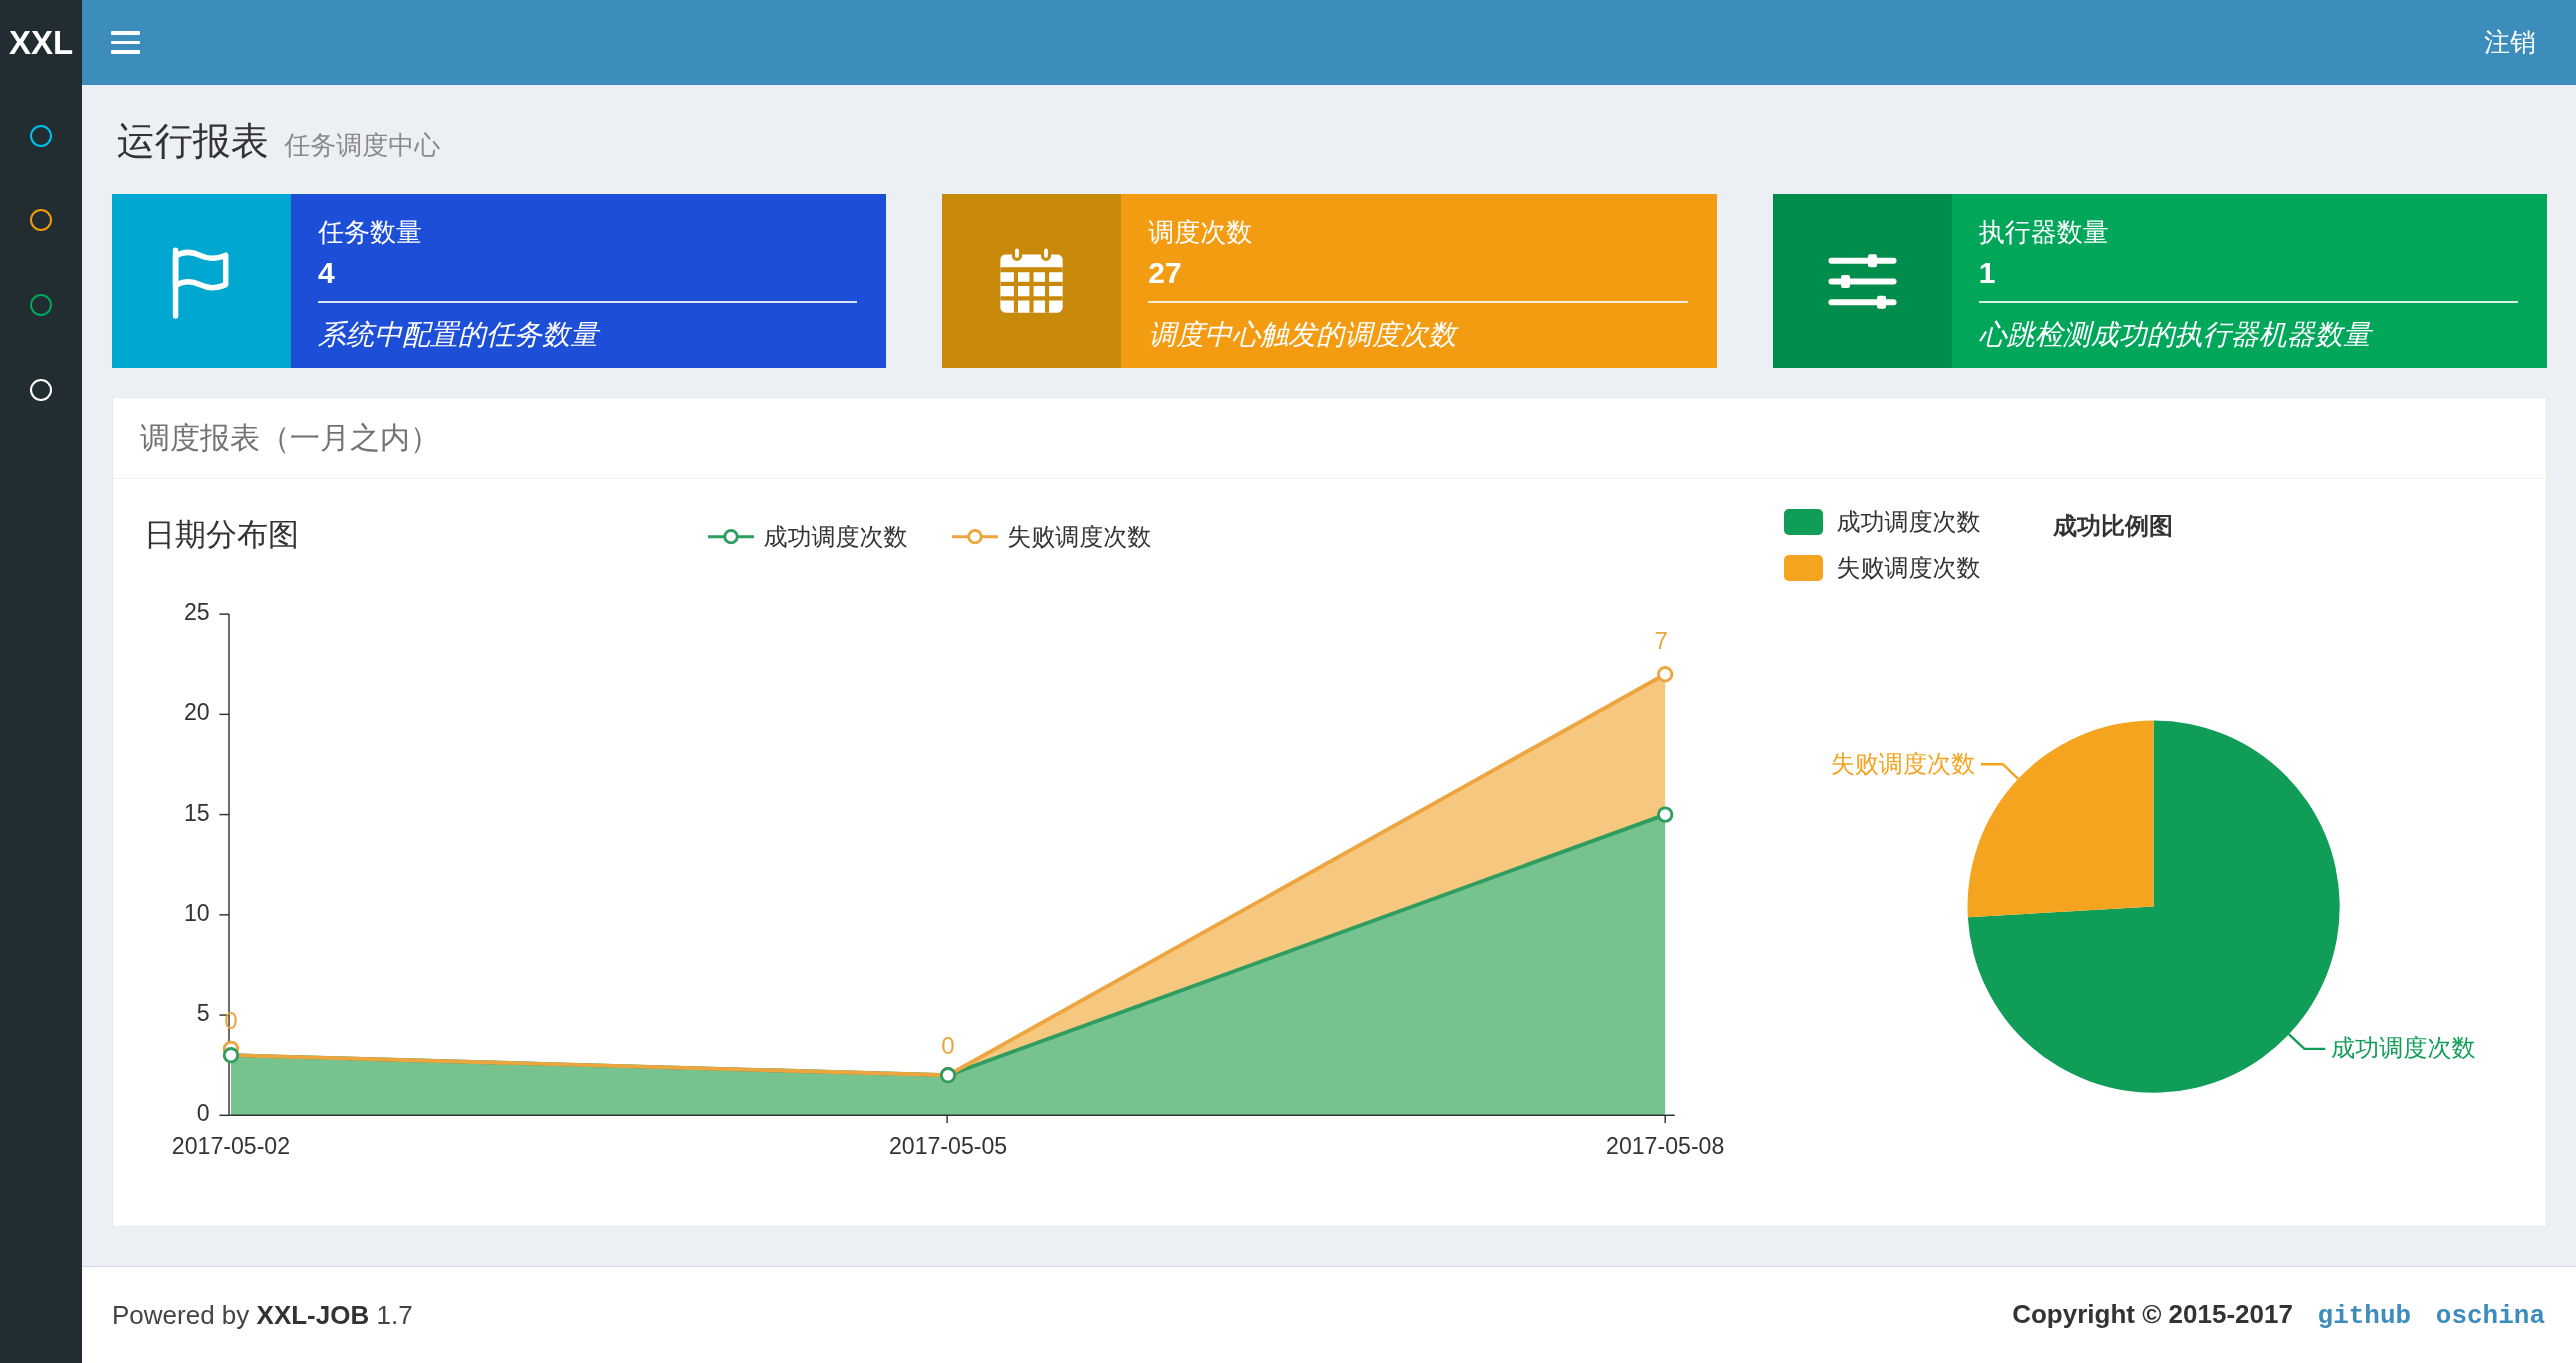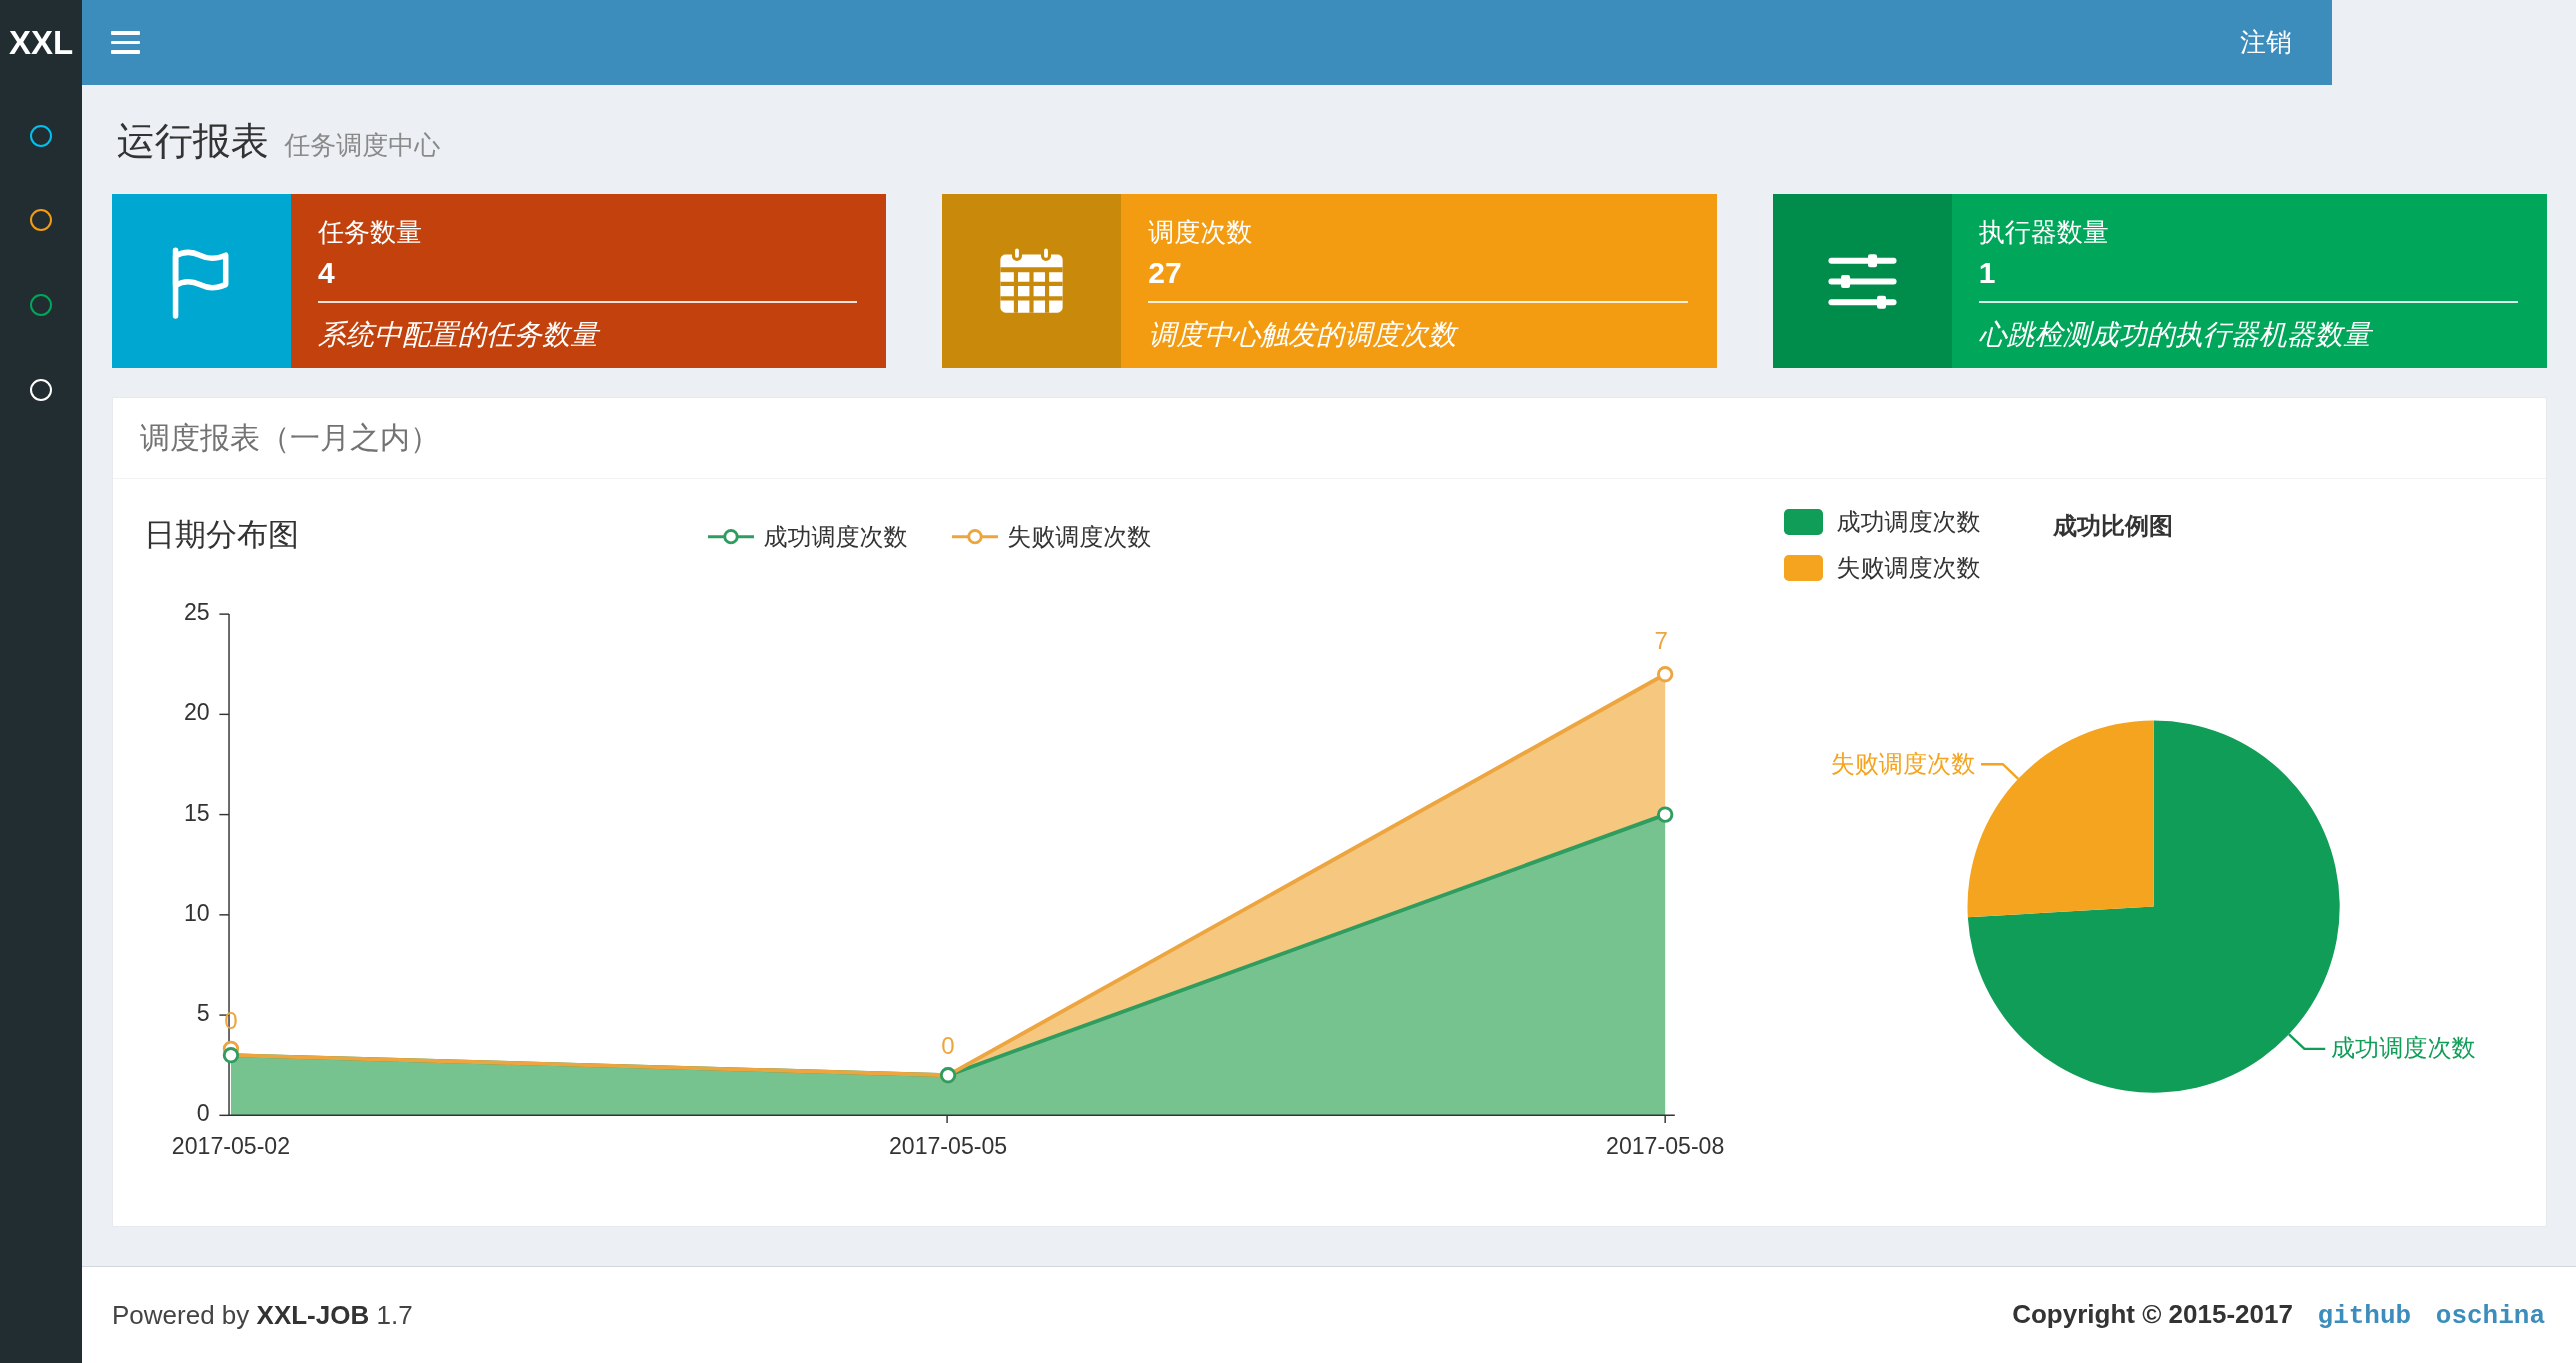--- a/index.html
+++ b/index.html
@@ -3,21 +3,21 @@
 <meta charset="utf-8">
 <style>
   * { box-sizing: border-box; }
   html,body { margin:0; padding:0; }
   body {
     width:2576px; height:1363px; overflow:hidden;
     font-family:"Liberation Sans", sans-serif;
     background:#ecf0f5; position:relative;
   }
   
-  .navbar { position:absolute; top:0; left:0; width:2332px; height:85px; background:#3c8dbc; z-index:5; }
+  .navbar { position:absolute; top:0; left:0; width:2576px; height:85px; background:#3c8dbc; z-index:5; }
   .logo { position:absolute; left:0; top:0; width:82px; height:85px; background:#222d32;
           color:#fff; font-weight:bold; font-size:33px; display:flex; align-items:center; justify-content:center; }
   .menu-toggle { position:absolute; left:82px; top:0; width:87px; height:85px; display:flex;
                  flex-direction:column; align-items:center; justify-content:center; gap:5.8px; cursor:pointer; }
   .menu-toggle span { width:29px; height:3.9px; background:#fff; border-radius:1px; }
   .logout { position:absolute; right:0; top:0; height:85px; padding:0 40px; display:flex; align-items:center;
             color:#fff; font-size:26px; cursor:pointer; }
   
   .sidebar { position:absolute; top:85px; left:0; width:82px; height:1278px; background:#222d32; z-index:4; }
   .side-item { position:absolute; left:0; width:82px; height:67px; display:flex; align-items:center; justify-content:center; cursor:pointer; }
@@ -25,21 +25,21 @@
   .c0 { border-color:#00c0ef; } .c1 { border-color:#f39c12; } .c2 { border-color:#00a65a; } .c3 { border-color:#ffffff; }
   
   .main { position:absolute; left:82px; top:85px; width:2494px; min-height:1181px;
           background:#ecf0f5; padding:0 29px 0 30px; }
   .content-header { padding:31px 0 27px 4.8px; display:flex; align-items:baseline; }
   .page-title { font-size:38px; color:#333; font-weight:500; }
   .page-subtitle { font-size:26px; color:#8a8a8a; margin-left:15.4px; }
   
   .boxes { display:flex; gap:56px; }
   .info-box { flex:1; height:174px; display:flex; color:#fff; }
-  .box-cyan   { background:#c2410c; } .box-cyan .info-icon   { background:#00a7d0; }
+  .box-cyan   { background:#1d4ed8; } .box-cyan .info-icon   { background:#00a7d0; }
   .box-orange { background:#f39c12; } .box-orange .info-icon { background:#c98a0c; }
   .box-green  { background:#00a65a; } .box-green .info-icon  { background:#008d4c; }
   .info-icon { width:179px; display:flex; align-items:center; justify-content:center; flex-shrink:0; }
   .info-icon svg { width:83px; height:83px; }
   .info-text { flex:1; padding:21px 29px 0 27px; }
   .ib-title { font-size:26px; }
   .ib-value { font-size:30px; font-weight:bold; margin-top:5.8px; }
   .ib-divider { height:1.9px; background:rgba(255,255,255,0.85); margin:11.6px 0 12.5px; }
   .ib-desc { font-size:28px;font-style:italic; }
   

